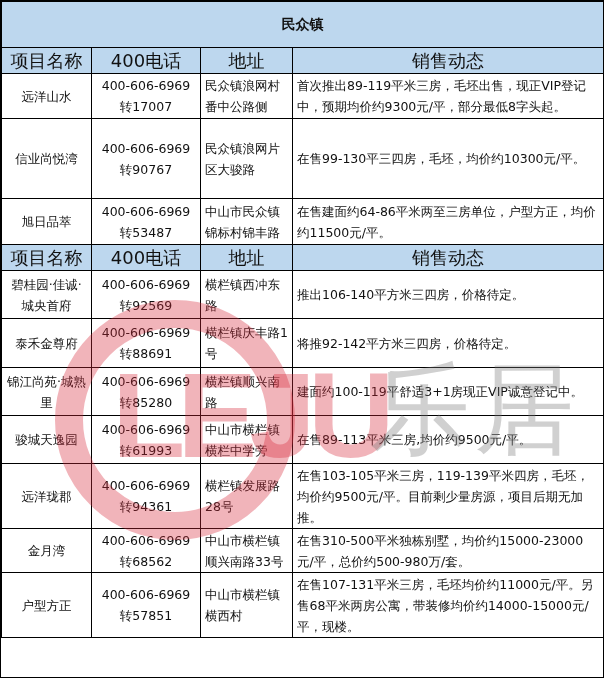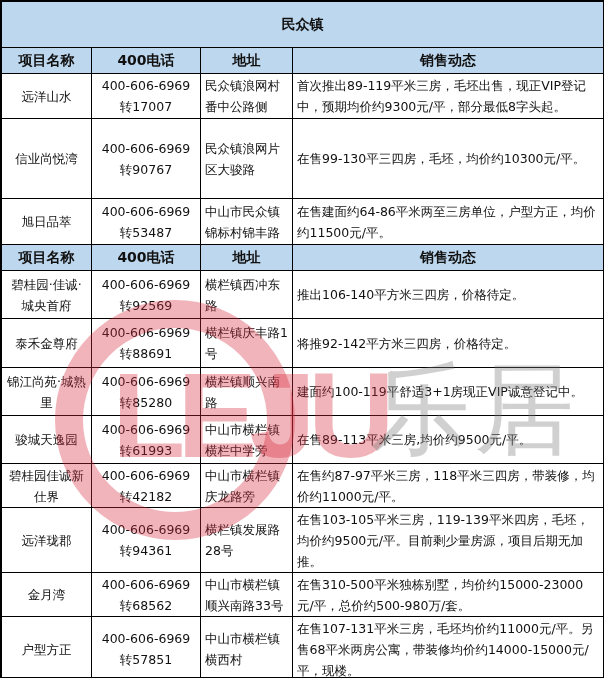--- a/index.html
+++ b/index.html
@@ -1,20 +1,20 @@
 <!DOCTYPE html>
 <html><head>
 <meta charset="utf-8">
 <style>
   html, body { margin:0; padding:0; background:#ffffff; }
   body { width:604px; height:678px; position:relative; overflow:hidden;
          font-family:"DejaVu Sans","Liberation Sans",sans-serif; color:#111; }
   table { border-collapse:collapse; table-layout:fixed; width:602px; position:absolute; left:1px; top:1px; }
   td, th { border:1px solid #000; padding:0 4px; font-size:12.5px; line-height:21px; vertical-align:middle; }
-  th { font-weight:bold; font-size:14px; background:#bdd7ee; }
+  th { font-weight:normal; font-size:18px; background:#bdd7ee; }
   .sec td { background:#bdd7ee; font-weight:bold; font-size:14px; text-align:center; padding:12px; }
   .hdr th { background:#bdd7ee; text-align:center; }
   td.c { text-align:center; }
   td.l { text-align:left; }
   .outer { position:absolute; left:0; top:0; width:602px; height:676px; border:1px solid #000; pointer-events:none; }
   .wm { position:absolute; pointer-events:none; }
   .wm-circle { left:55px; top:300px; width:240px; height:240px; border-radius:50%;
                border:28px solid rgba(214,40,56,0.35); box-sizing:border-box; }
   .wm-letters { left:112px; top:355px; font-size:120px; font-weight:bold; color:rgba(214,40,56,0.35);
                 font-family:Liberation Sans, sans-serif; letter-spacing:-8px; line-height:120px; }
@@ -105,29 +105,20 @@
     </tr>
     <tr style="height:48px">
       <td class="c">骏城天逸园</td>
       <td class="c">
           <div>400-606-6969</div>
           <div>转61993</div>
         </td>
       <td class="l">中山市横栏镇横栏中学旁</td>
       <td class="l">在售89-113平米三房,均价约9500元/平。</td>
     </tr>
-    <tr style="height:44px">
-      <td class="c">碧桂园佳诚新仕界</td>
-      <td class="c">
-          <div>400-606-6969</div>
-          <div>转42182</div>
-        </td>
-      <td class="l">中山市横栏镇庆龙路旁</td>
-      <td class="l">在售约87-97平米三房，118平米三四房，带装修，均价约11000元/平。</td>
-    </tr>
     <tr style="height:65px">
       <td class="c">远洋珑郡</td>
       <td class="c">
           <div>400-606-6969</div>
           <div>转94361</div>
         </td>
       <td class="l">横栏镇发展路28号</td>
       <td class="l">在售103-105平米三房，119-139平米四房，毛坯，均价约9500元/平。目前剩少量房源，项目后期无加推。</td>
     </tr>
     <tr style="height:44px">

